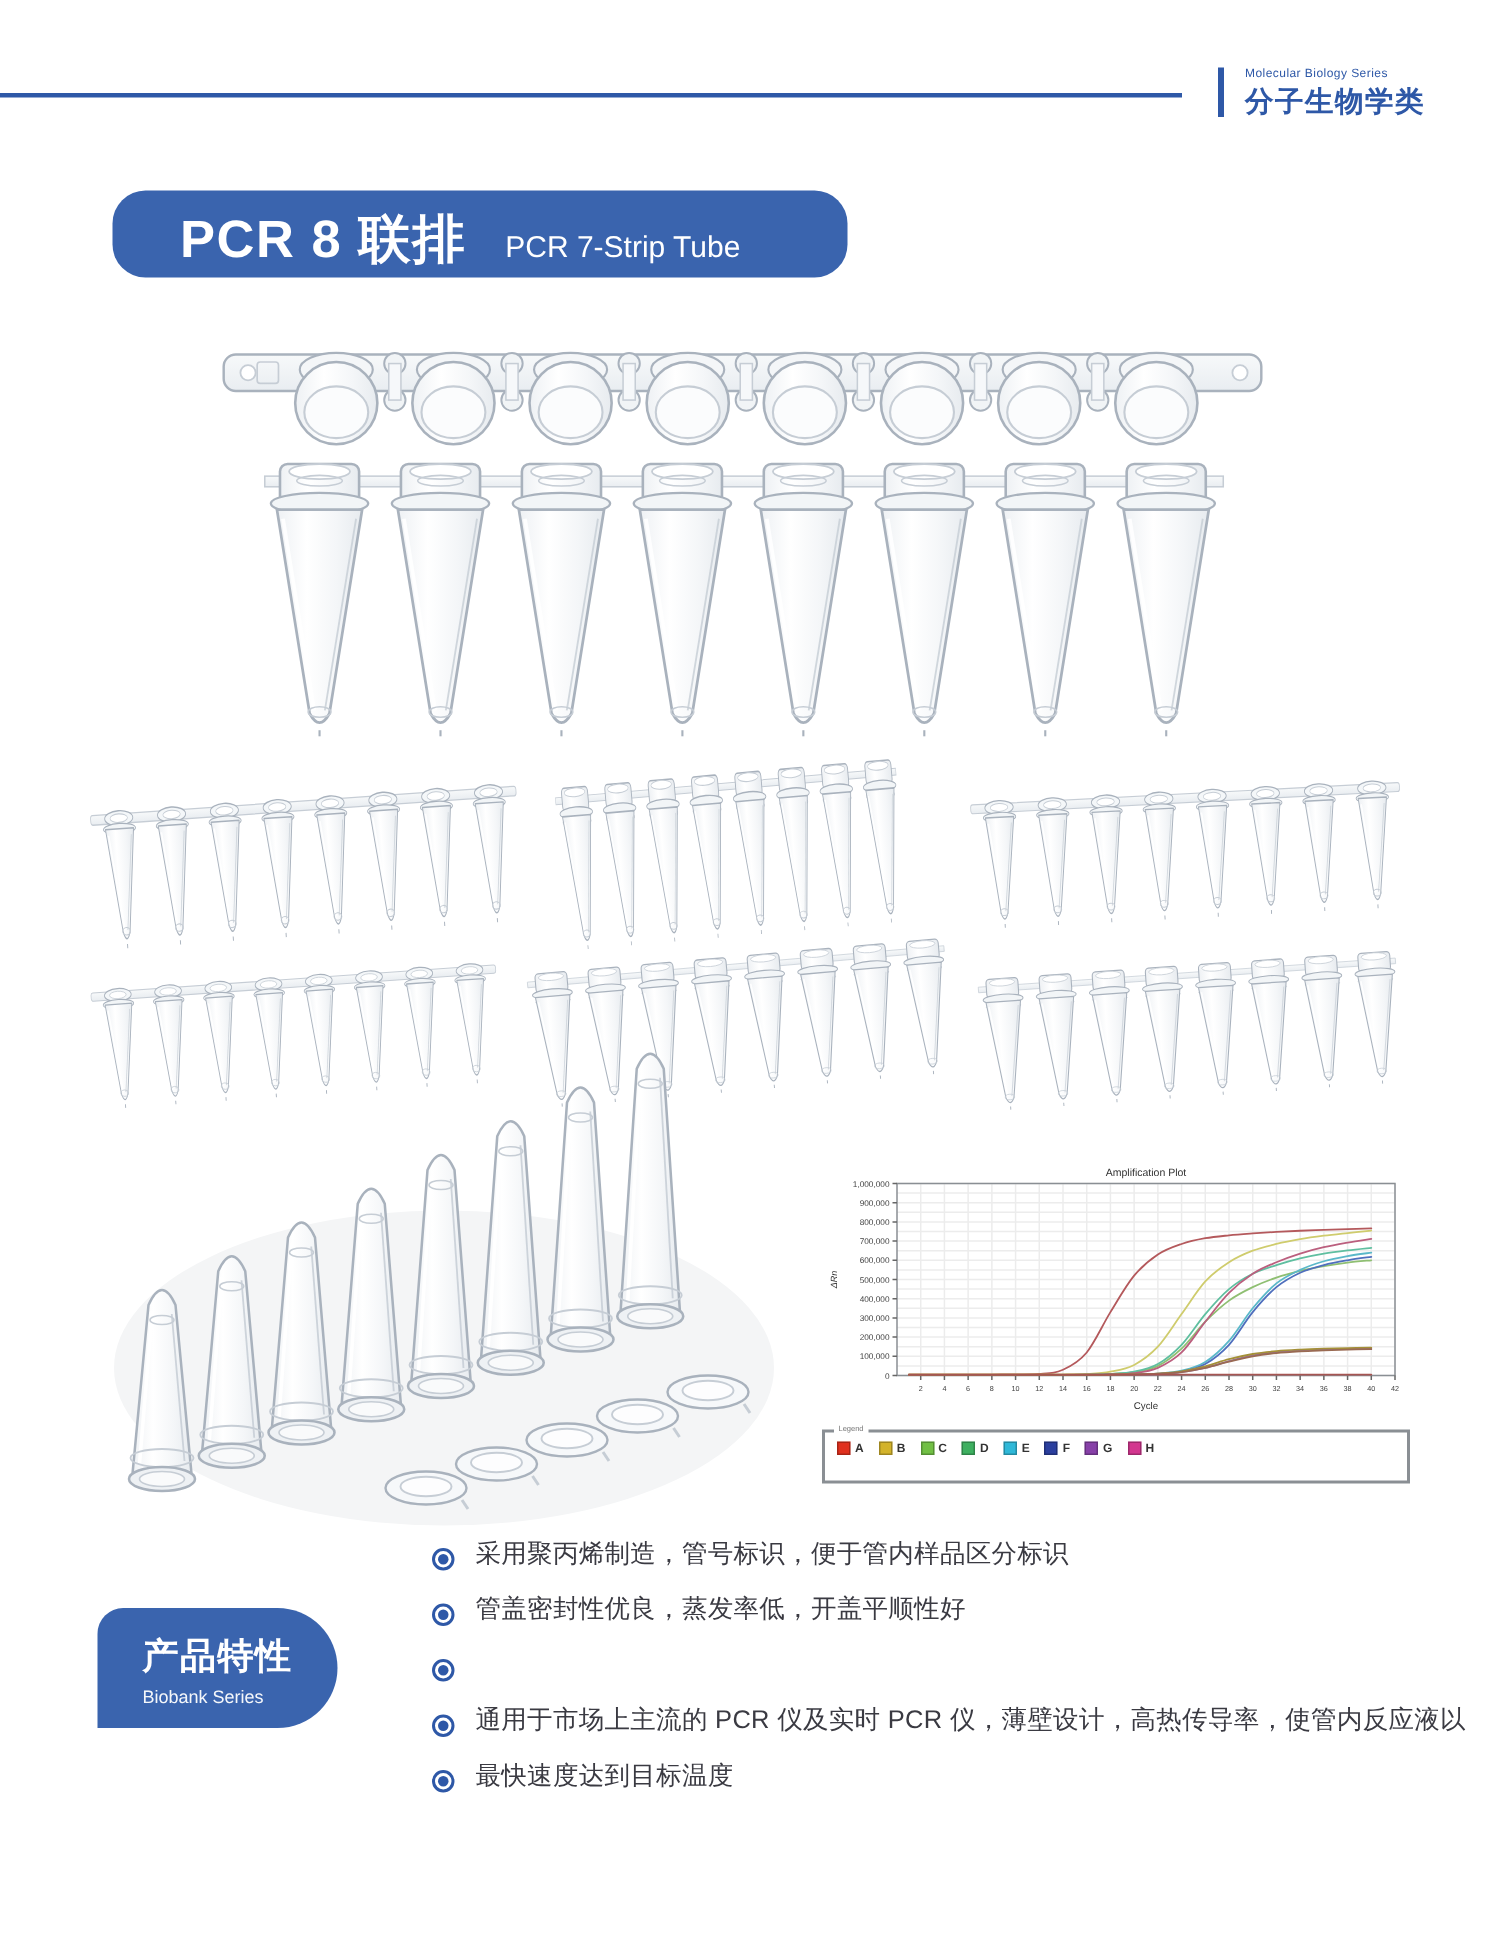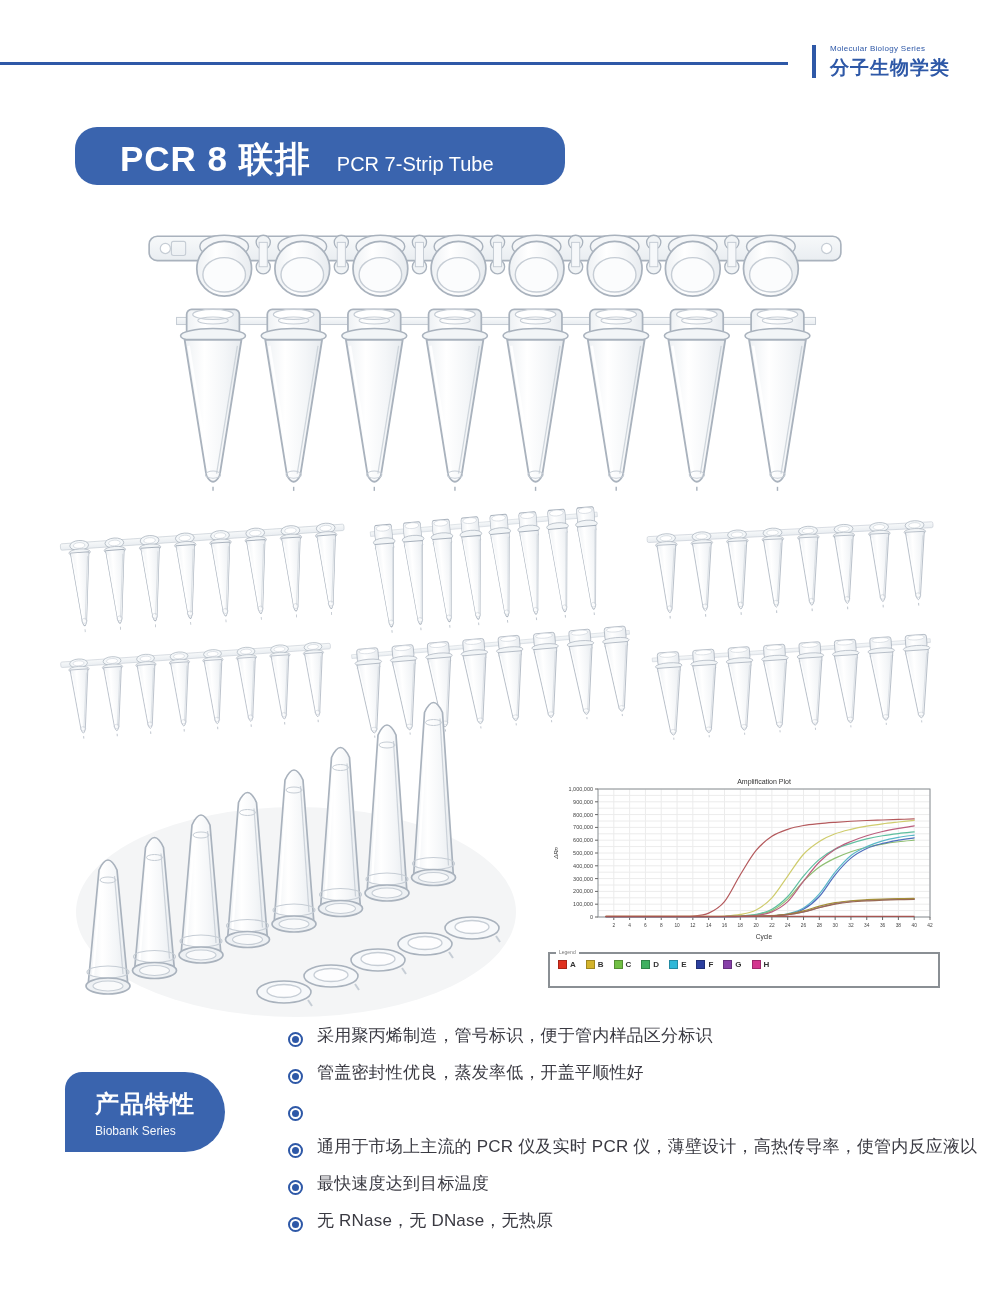--- a/index.html
+++ b/index.html
@@ -1003,19 +1003,13 @@
         <span class="dot"></span>
       </span>
       <span class="feature-text">通用于市场上主流的 PCR 仪及实时 PCR 仪，薄壁设计，高热传导率，使管内反应液以</span>
     </li>
   <li>
       <span class="bullet">
         <span class="dot"></span>
       </span>
       <span class="feature-text">最快速度达到目标温度</span>
     </li>
-  <li>
-      <span class="bullet">
-        <span class="dot"></span>
-      </span>
-      <span class="feature-text">无 RNase，无 DNase，无热原</span>
-    </li>
 </ul>
 
 </body></html>

